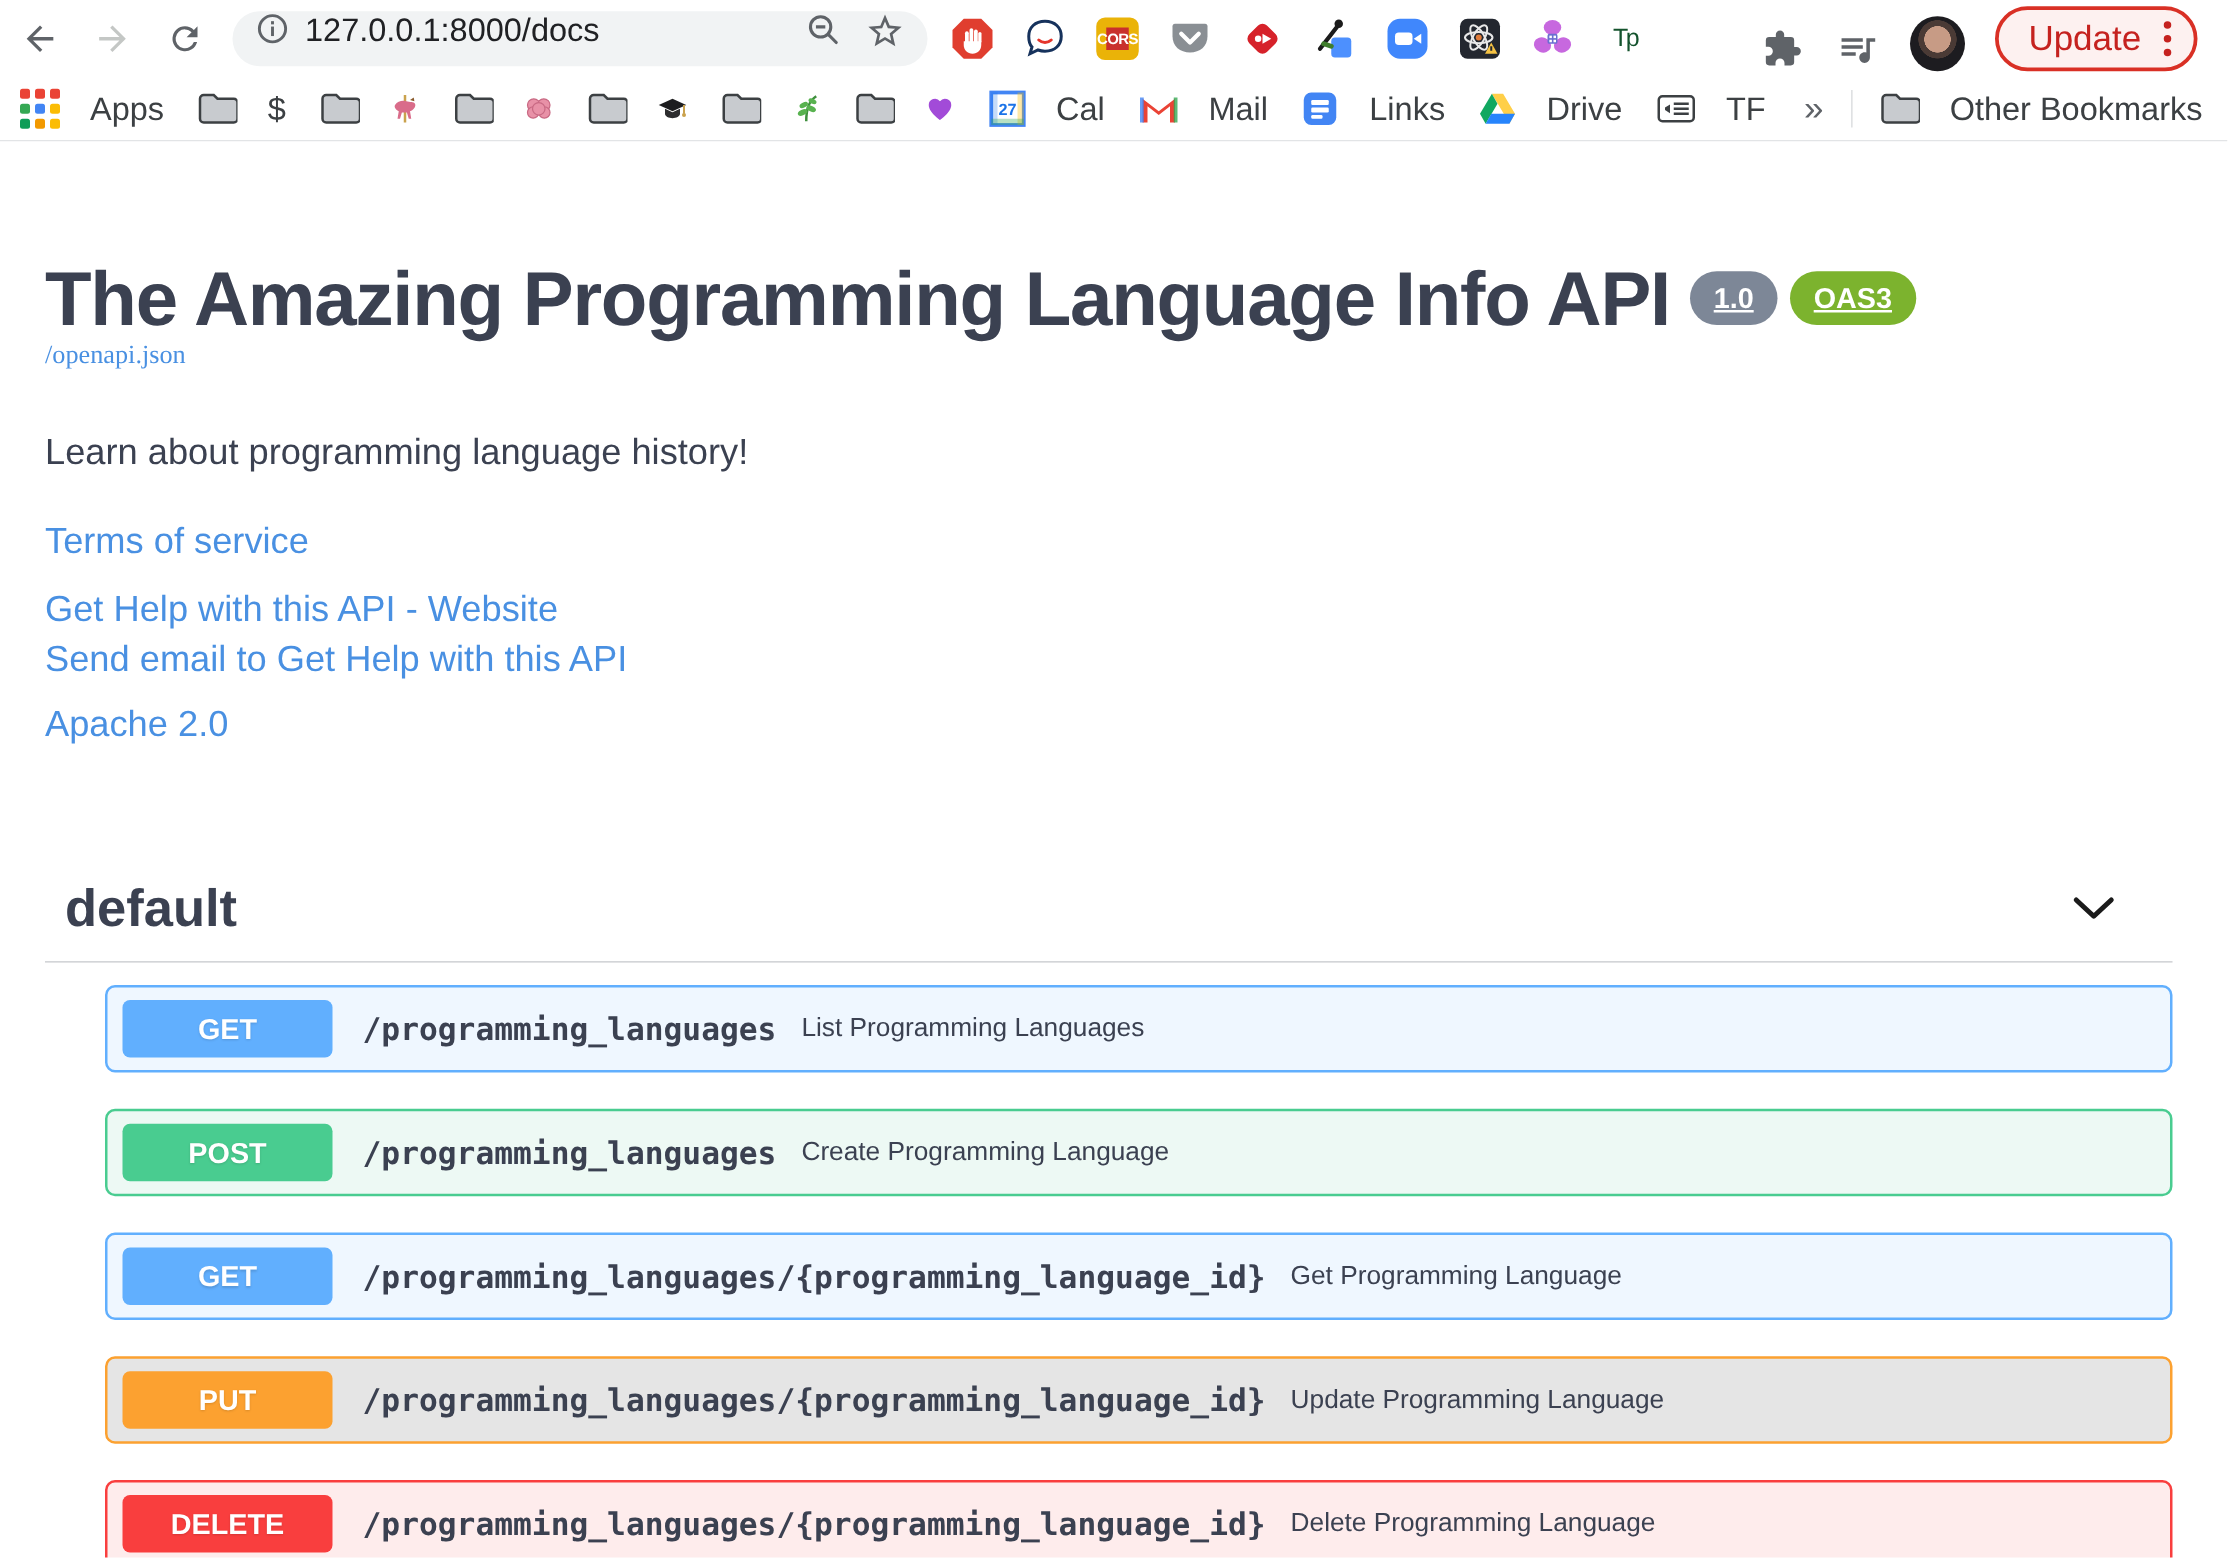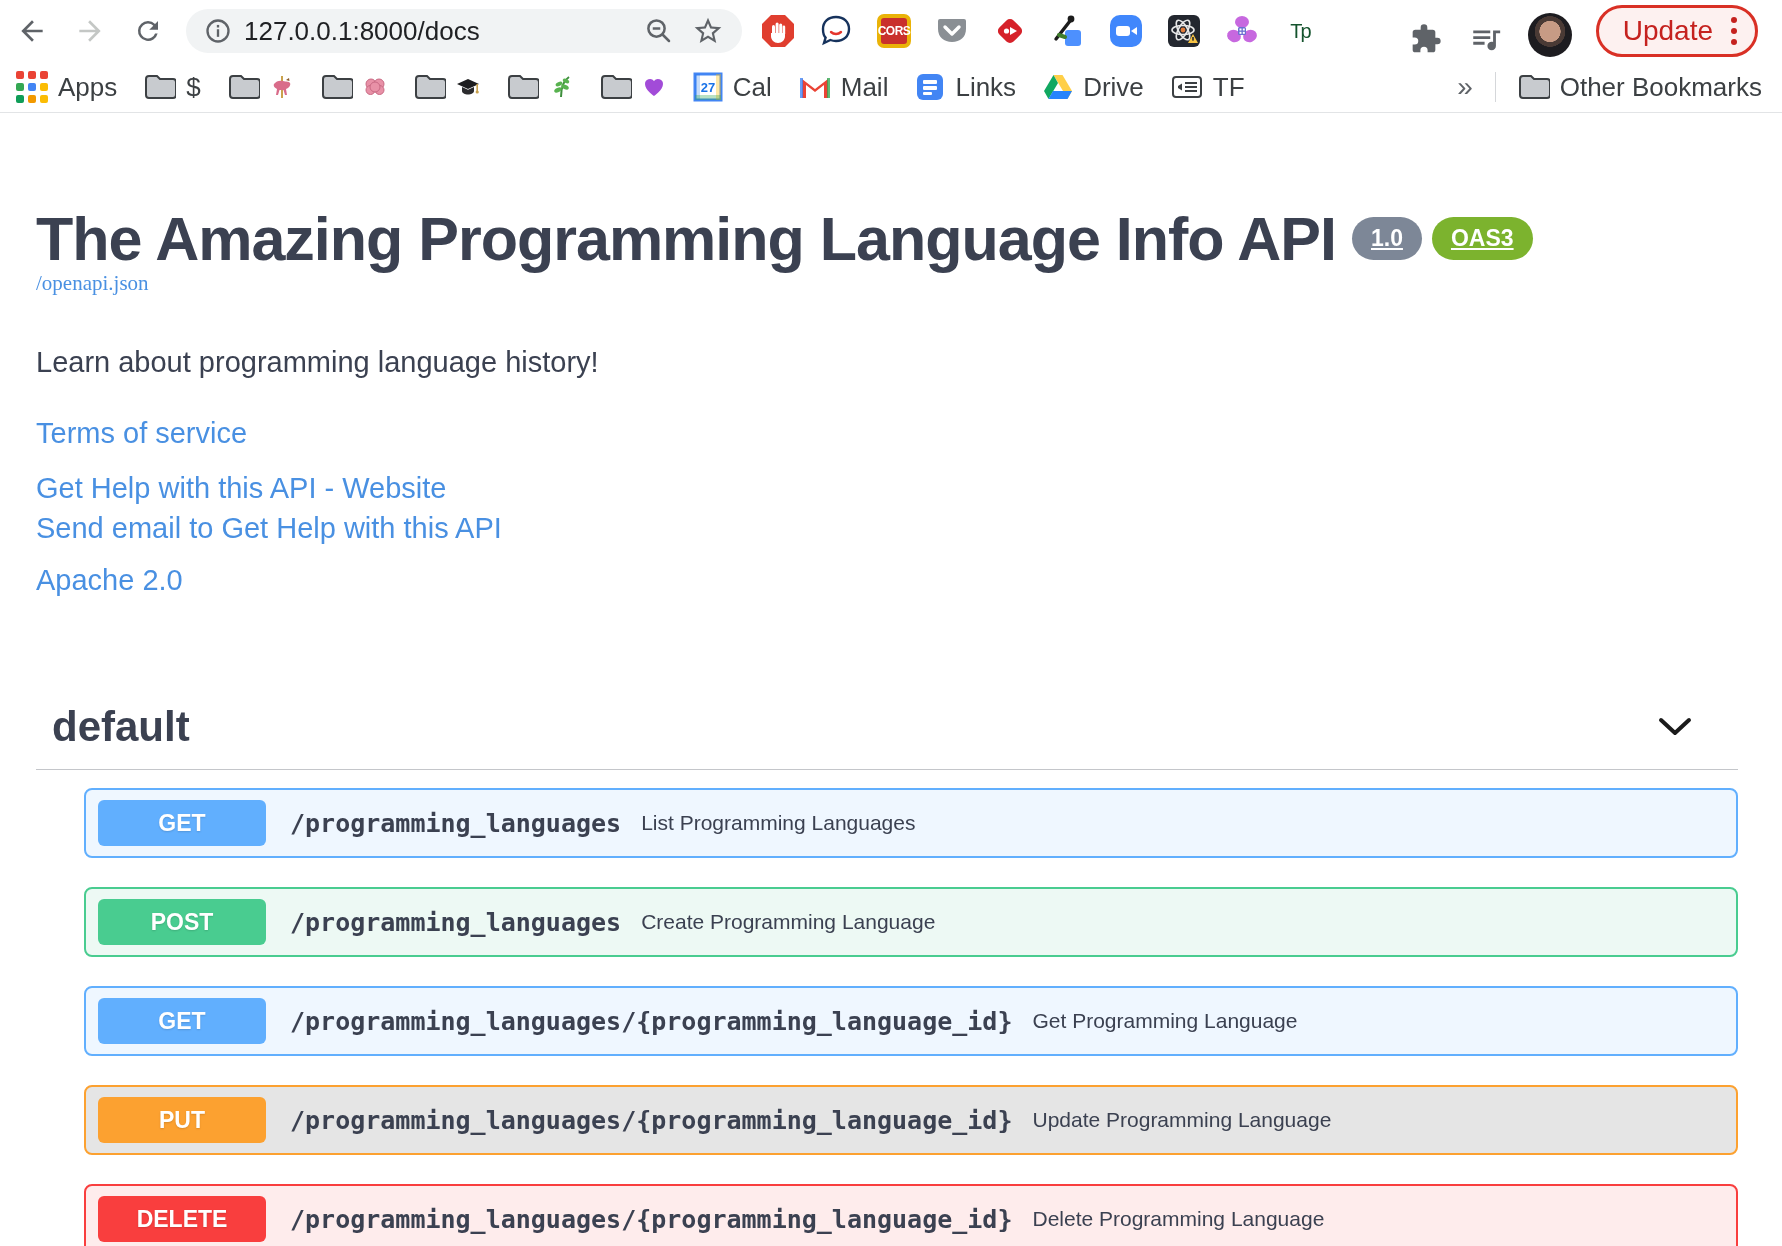--- a/index.html
+++ b/index.html
@@ -4,41 +4,41 @@
 <style>
   * { margin:0; padding:0; box-sizing:border-box; }
   html,body { width:1782px; height:1246px; background:#fff; overflow:hidden;
               font-family:"Liberation Sans", sans-serif; }
 
   
   .toolbar { height:62px; display:flex; align-items:center; padding:0 24px 0 14px; background:#fff; }
   .nav-btn { width:36px; height:36px; display:flex; align-items:center; justify-content:center; flex:none; }
   .nav-btn + .nav-btn { margin-left:22px; }
   .urlbar { margin-left:20px; width:556px; height:44px; background:#f1f3f4; border-radius:24px;
-            display:flex; align-items:center; padding:12px 18px; flex:none; }
+            display:flex; padding:0 18px; flex:none; }
   .url-text { margin-left:12px; font-size:26px; color:#202124; white-space:nowrap; }
   .urlbar .spacer { flex:1; }
   .ext-group { display:flex; align-items:center; gap:22px; margin-left:18px; }
   .ext { width:36px; height:36px; display:flex; align-items:center; justify-content:center; flex:none; }
   .right-group { margin-left:auto; display:flex; align-items:flex-end; gap:24px; }
 
   .cors-chip { width:34px; height:34px; background:#c9302c; border-radius:7px; color:#fff;
                font-weight:bold; font-size:12px; display:flex; align-items:center; justify-content:center;
-               letter-spacing:-0.5px; border:4px solid #eab308; }
+               letter-spacing:-0.5px; border:8px solid #eab308; }
   .tp-text { font-weight:normal; font-size:20px; color:#14532d; letter-spacing:-2px; }
   .avatar { width:44px; height:44px; border-radius:50%; flex:none;
             background: radial-gradient(circle at 50% 42%, #c79b85 0 31%, #4a3a35 32% 45%, #1d1c20 46% 100%); }
   .update-btn { display:flex; align-items:center; gap:18px; border:3px solid #d93025; background:#fdf1f0;
                 border-radius:30px; padding:7px 18px 7px 24px; color:#c5221f; font-size:28px; }
   .dots { display:flex; flex-direction:column; gap:5px; }
   .dots i { width:6px; height:6px; border-radius:50%; background:#c5221f; }
 
   .bookmarks { height:51px; display:flex; align-items:center; gap:27px; padding:0 20px 0 16px;
                border-bottom:1px solid #e2e4e6; font-size:26px; color:#3c4043; }
-  .bm { display:flex; align-items:center; gap:10px; white-space:nowrap; }
+  .bm { display:flex; align-items:center; gap:24px; white-space:nowrap; }
   .apps-grid { display:grid; grid-template-columns:repeat(3,8px); grid-gap:4px; }
   .apps-grid i { width:8px; height:8px; border-radius:2px; }
   .bm-trailing { margin-left:auto; display:flex; align-items:center; gap:22px; }
   .chevrons { font-size:28px; color:#5f6368; }
   .vdiv { width:1px; height:30px; background:#d5d7da; }
 
   
   .page { padding:0 44px 0 36px; color:#3b4151; }
   .title-row { margin-top:94px; display:flex; align-items:flex-start; gap:16px; }
   h1.api-title { font-size:61px; font-weight:700; color:#3b4151; letter-spacing:-1px; line-height:1.05; }

